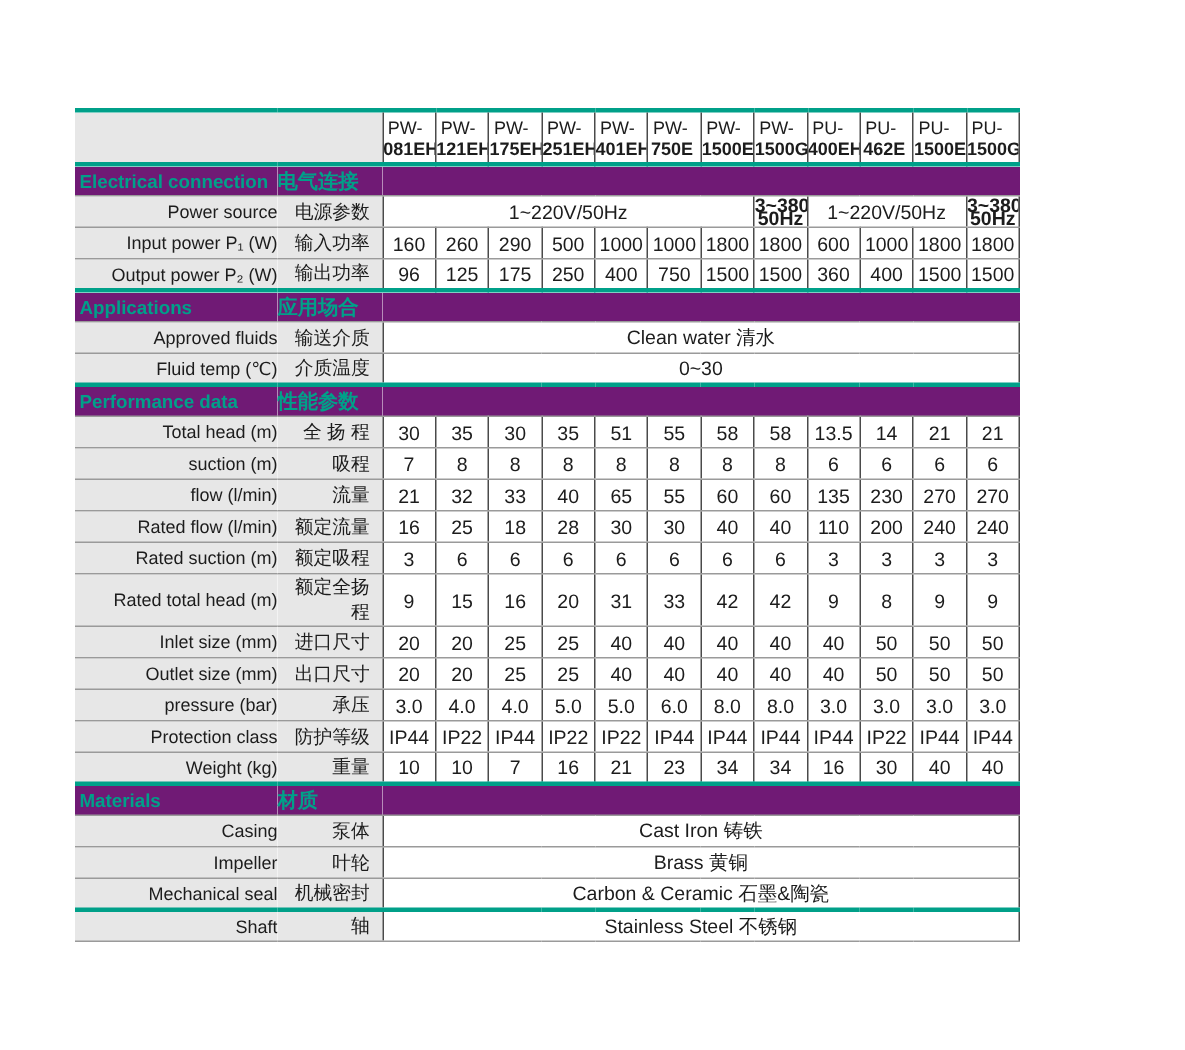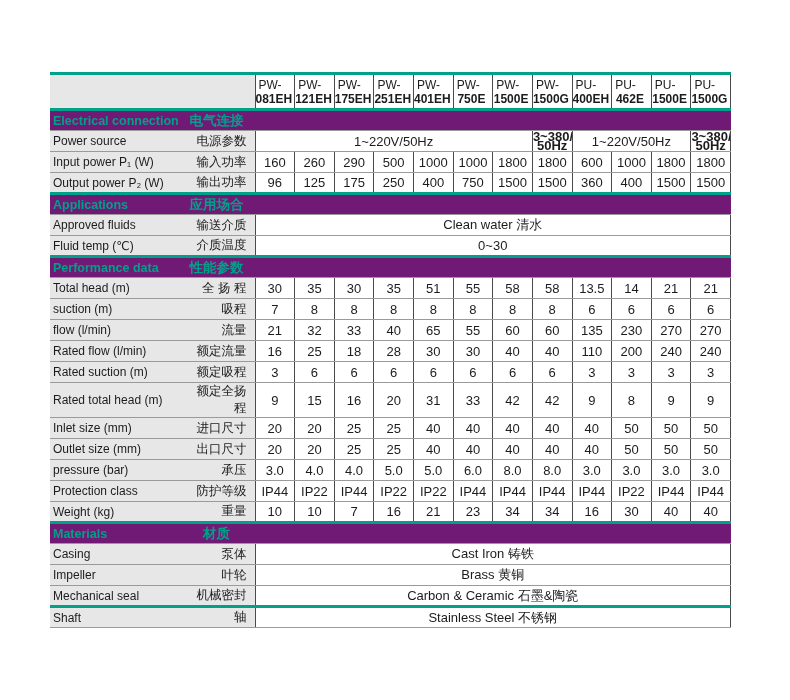--- a/index.html
+++ b/index.html
@@ -3,39 +3,39 @@
 <meta charset="utf-8">
 <style>
   :root { --accent:#00a089; --label-bg:#e7e7e7; --vline:#4a4a4a; --hline:#9a9a9a; --text:#1c1c1c; }
   * { box-sizing:border-box; }
   html,body { margin:0; padding:0; }
   body {
     width:790px; height:700px; background:#ffffff; overflow:hidden;
     font-family:"Liberation Sans","DejaVu Sans",sans-serif; color:var(--text);
   }
   .table-wrap { position:absolute; left:50px; top:72px; }
-  table { border-collapse:collapse; table-layout:fixed; width:681px; }
+  table { border-collapse:collapse; table-layout:fixed; width:630px; }
   td { height:21px; padding:0; vertical-align:middle; font-size:13px;
        border-bottom:1px solid var(--hline); overflow:hidden; }
 
   
   tr.models td { border-top:3px solid var(--accent); height:36px; font-size:12px; }
   tr.models td.spacer { background:var(--label-bg); }
   td.model { border-left:1px solid var(--vline); }
   td.model .m1 { text-align:left; padding-left:3px; line-height:14px; }
   td.model .m2 { text-align:center; padding-right:3px; line-height:14px;font-weight:bold; }
 
   
   tr.sect td { border-top:3px solid var(--accent); background:#701a75; color:var(--accent);
                font-weight:bold; height:21px; border-left:none; border-right:none; }
   td.sec-en { padding-left:3px; font-size:12.5px; text-align:left; }
-  td.sec-zh { padding-right:7px; font-size:13.5px; text-align:center; }
-
-  
-  td.lbl-en { background:var(--label-bg); text-align:left;  padding-left:3px;  font-size:12px; }
+  td.sec-zh { padding-right:7px; font-size:13.5px; text-align:left; }
+
+  
+  td.lbl-en { background:var(--label-bg); text-align:right;  padding-left:3px;  font-size:12px; }
   td.lbl-zh { background:var(--label-bg); text-align:right; padding-right:8px; font-size:12.5px; }
 
   
   td.val { text-align:center; border-left:1px solid var(--vline); }
   td.val.small { font-size:13px; line-height:9px; white-space:pre-line; font-weight:bold; }
   tr.datarow td:last-child, tr.models td:last-child { border-right:1px solid var(--vline); }
 
   
   tr.last td { border-bottom:3px solid var(--accent); }
 </style>

